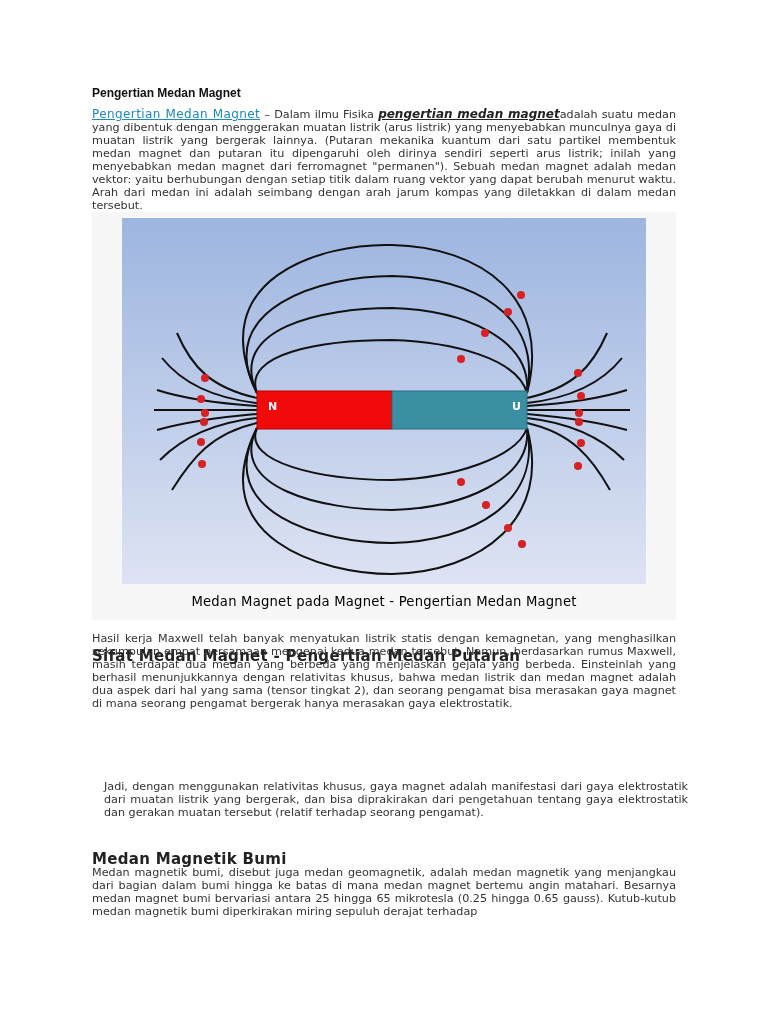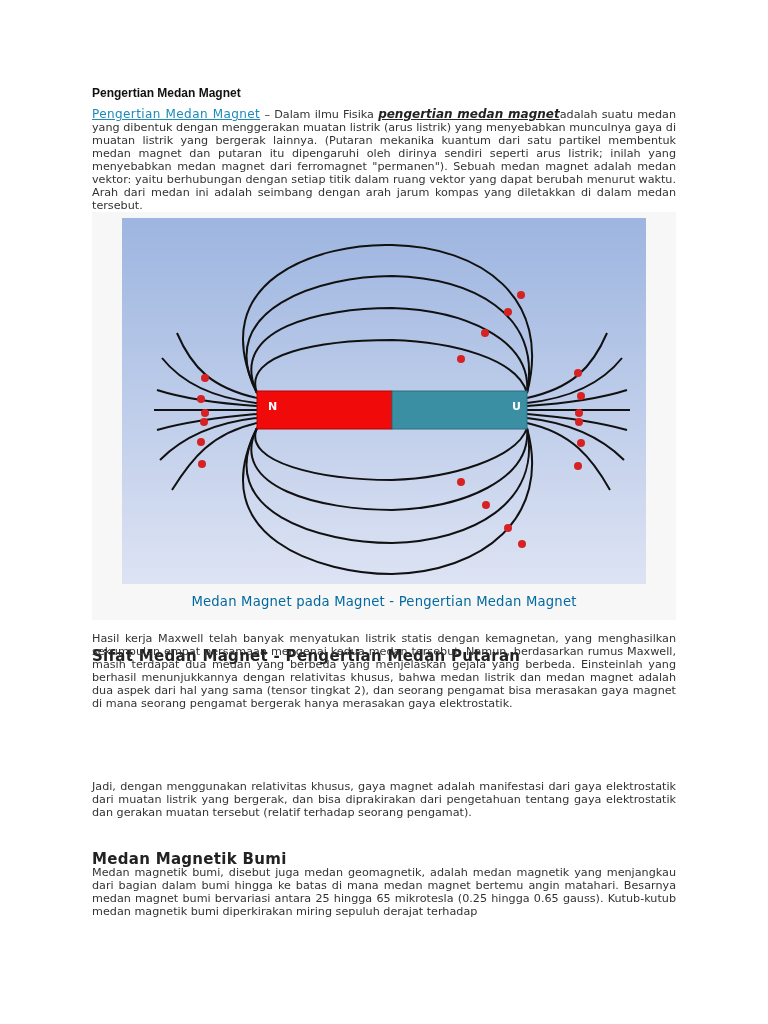--- a/index.html
+++ b/index.html
@@ -5,25 +5,25 @@
   html, body { margin: 0; padding: 0; background: #ffffff; }
   body { width: 768px; height: 1024px; position: relative; overflow: hidden; font-family: "DejaVu Sans", sans-serif; color: #222; }
   .page { position: absolute; left: 92px; top: 0; width: 584px; }
   .small-title { position: absolute; top: 86px; left: 0; font-family: "Liberation Sans", sans-serif; font-weight: bold; font-size: 12px; color: #111; }
   .para { position: absolute; left: 0; width: 584px; font-size: 11.2px; line-height: 13px; text-align: justify; color: #333; }
   .p1 { top: 108px; }
   .link { color: #1a8ab8; text-decoration: underline; font-size: 12px; letter-spacing: 0.4px; }
   .em { font-weight: bold; font-style: italic; text-decoration: underline; color: #222; font-size: 12px; }
   .figure { position: absolute; top: 212px; left: 0; width: 584px; height: 408px; background: #f7f7f7; }
   .diagram { position: absolute; left: 30px; top: 6px; width: 524px; height: 366px; }
-  .caption { position: absolute; left: 0; top: 382px; width: 584px; text-align: center; font-size: 13.2px; color: #0369a1; letter-spacing: 0.2px; }
+  .caption { position: absolute; left: 0; top: 382px; width: 584px; text-align: center; font-size: 13.2px; color: #000000; letter-spacing: 0.2px; }
   .h2 { position: absolute; left: 0; font-size: 15px; font-weight: bold; color: #222; letter-spacing: 0.3px; }
   .h2a { top: 647px; }
   .p2 { top: 632px; }
-  .p3 { top: 780px; }
+  .p3 { top: 780px; margin-left: 12px; }
   .h2b { top: 850px; }
   .p4 { top: 866px; }
 </style>
 </head>
 <body>
 
 <div class="page">
   <div class="small-title">Pengertian Medan Magnet</div>
 
   <div class="para p1"><a class="link">Pengertian Medan Magnet</a><span> – Dalam ilmu Fisika </span><span class="em">pengertian medan magnet</span><span>adalah suatu medan yang dibentuk dengan menggerakan muatan listrik (arus listrik) yang menyebabkan munculnya gaya di muatan listrik yang bergerak lainnya. (Putaran mekanika kuantum dari satu partikel membentuk medan magnet dan putaran itu dipengaruhi oleh dirinya sendiri seperti arus listrik; inilah yang menyebabkan medan magnet dari ferromagnet "permanen"). Sebuah medan magnet adalah medan vektor: yaitu berhubungan dengan setiap titik dalam ruang vektor yang dapat berubah menurut waktu. Arah dari medan ini adalah seimbang dengan arah jarum kompas yang diletakkan di dalam medan tersebut.</span></div>

